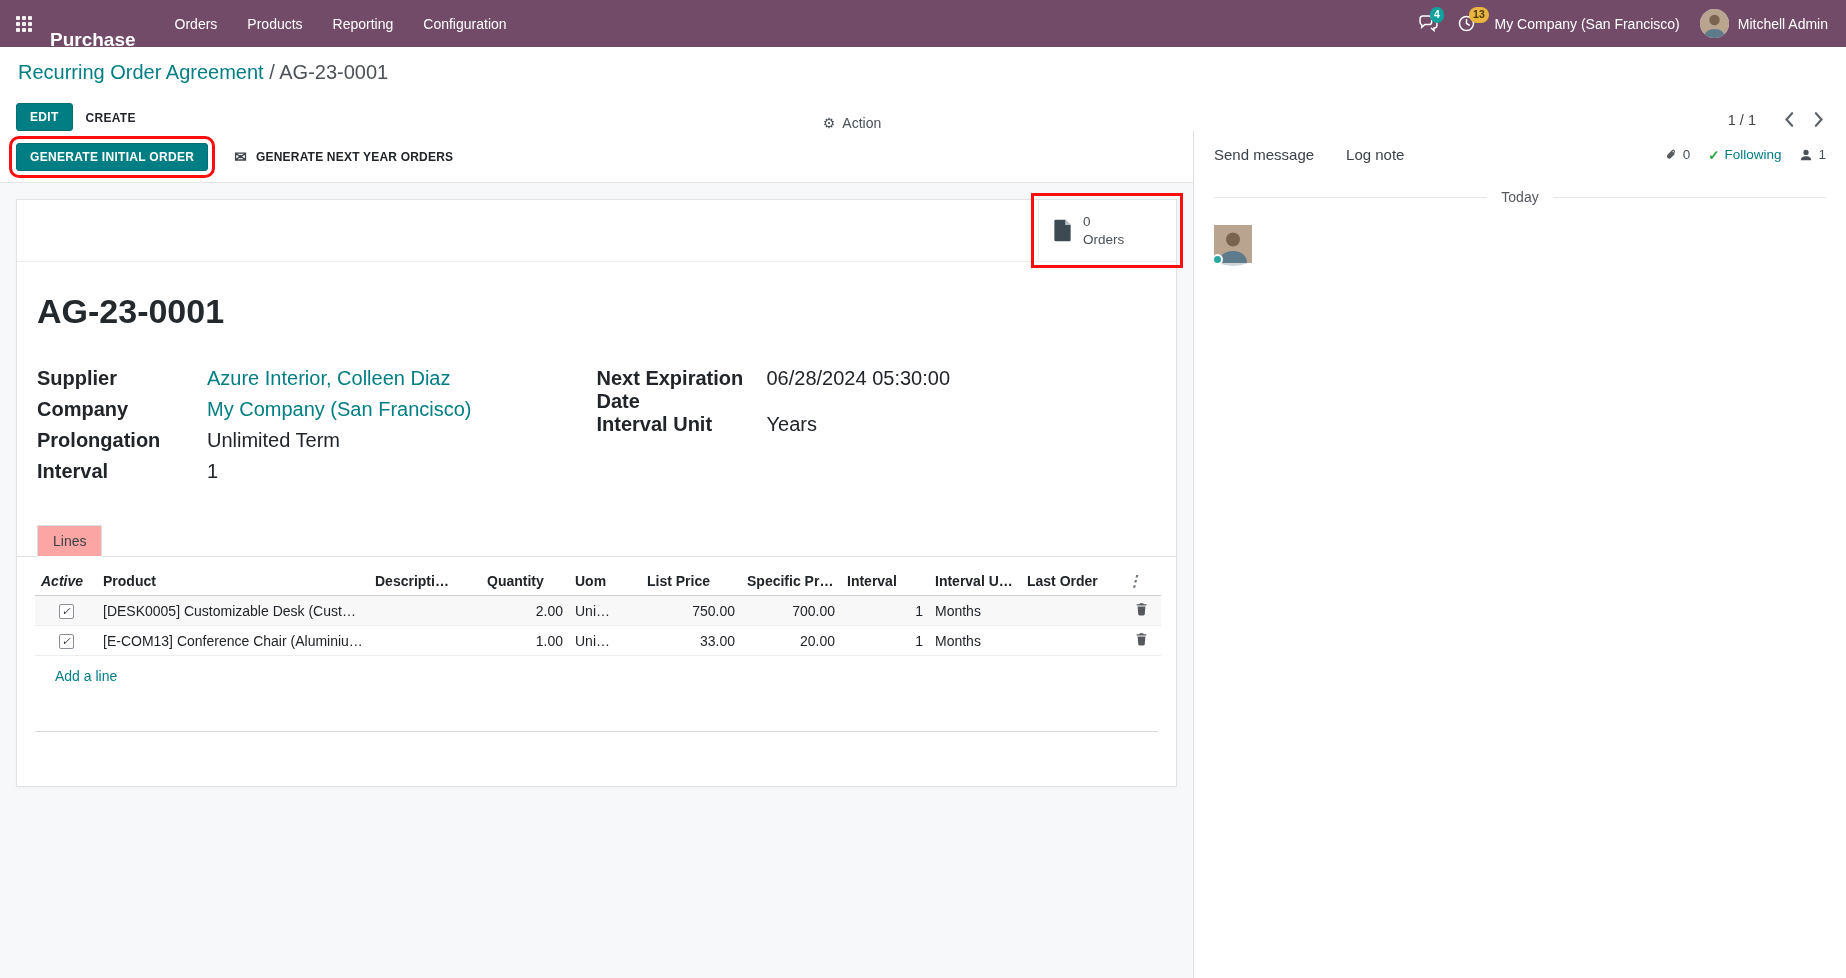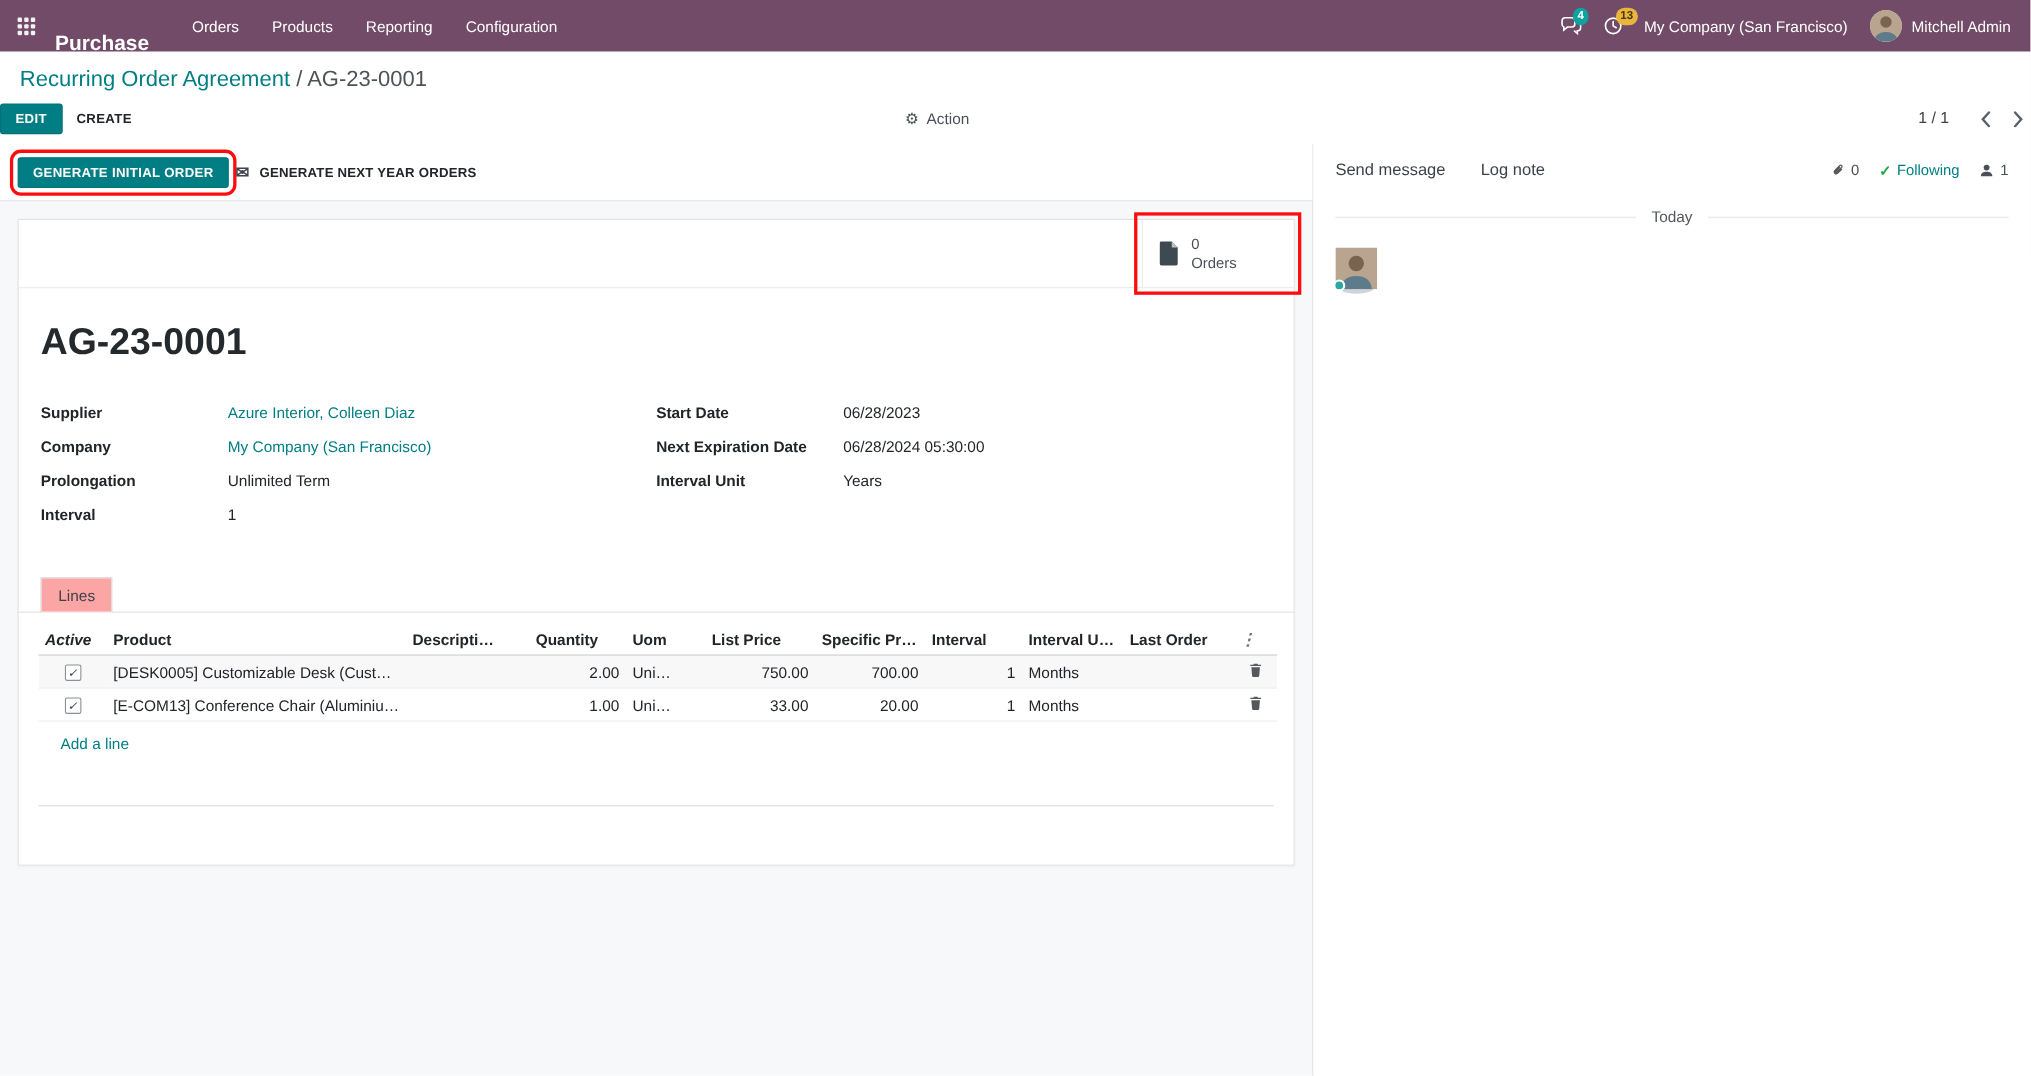--- a/index.html
+++ b/index.html
@@ -34,21 +34,21 @@
   .badge.amber { background:#e9b53f; color:#4a3a05; }
   .user-chip { display:flex; align-items:center; gap:9px; cursor:pointer; }
   .avatar { border-radius:50%; overflow:hidden; background:#cfd4d9; flex:0 0 auto; }
   .avatar.nav { width:29px; height:29px; }
 
   
   .control-panel { background:#fff; padding-top:10px; }
   .breadcrumb { padding:2px 18px; font-size:20px; height:28px; line-height:26px; white-space:nowrap; }
   .breadcrumb .parent { color:#017e84; cursor:pointer; }
   .breadcrumb .sep, .breadcrumb .current { color:#4c5258; }
-  .cp-row { position:relative; display:flex; align-items:center; height:46px; padding:0 0; }
+  .cp-row { position:relative; display:flex; align-items:flex-end; height:46px; padding:0 16px; }
   .btn-primary {
     background:#017e84; border:1px solid #017177; color:#fff;
     font-size:12px; font-weight:700; letter-spacing:.3px;
     padding:6px 13px; border-radius:3px; cursor:pointer; text-transform:uppercase;
   }
   .btn-flat {
     background:transparent; border:none; color:#212529;
     font-size:12px; font-weight:700; letter-spacing:.3px;
     padding:6px 13px; cursor:pointer; text-transform:uppercase;
   }
@@ -60,21 +60,21 @@
   .cp-right { margin-left:auto; display:flex; align-items:center; gap:8px; color:#444; font-size:14.5px; }
   .pager-value { margin-right:14px; }
   .pager-btn { background:none; border:none; padding:4px 6px; cursor:pointer; display:flex; align-items:center; }
 
   
   .main { display:flex; height:847px; }
   .left-col { width:1194px; border-right:1px solid #dcdfe3; background:#f7f8fa; display:flex; flex-direction:column; }
 
   .statusbar {
     height:52px; background:#fff; border-bottom:1px solid #e3e5e9;
-    display:flex; align-items:center; padding:0 16px; flex:0 0 auto;
+    display:flex; align-items:center; gap:20px; padding:0 16px; flex:0 0 auto;
   }
   .annotated { outline:3px solid #fd0d0d; outline-offset:4px; }
   .btn-gen-next {
     background:transparent; border:none; color:#212529; cursor:pointer;
     font-size:12px; font-weight:600; letter-spacing:.2px; text-transform:uppercase;
     display:flex; align-items:center; gap:9px;
   }
   .btn-gen-next .env { font-size:15px; color:#41464b; }
 
   .sheet-zone { flex:1; padding:16px; }
@@ -86,21 +86,21 @@
   .stat-button {
     width:138px; background:#fff; border:none; border-left:1px solid #ececef;
     display:flex; align-items:center; gap:11px; padding:0 14px; cursor:pointer; text-align:left;
   }
   .stat-text { display:flex; flex-direction:column; font-size:13.5px; color:#4a5056; line-height:1.3; }
 
   .sheet-title { font-size:34px; font-weight:600; color:#24292e; margin:30px 0 36px 20px; }
 
   .fields { display:flex; padding:0 20px; }
   .fcol { width:50%; }
-  .frow { display:flex; min-height:31px; align-items:baseline; font-size:14px; }
+  .frow { display:flex; min-height:31px; align-items:baseline; font-size:20px; }
   .flabel { width:170px; font-weight:700; color:#212529; flex:0 0 auto; }
   .fvalue { color:#212529; }
   .link { color:#017e84; cursor:pointer; }
 
   .notebook { margin-top:34px; }
   .tab-bar { border-bottom:1px solid #dee2e6; padding-left:20px; }
   .tab {
     display:inline-block; background:#fca5a5; border:1px solid #dee2e6; border-bottom:1px solid #fff;
     padding:7px 15px; font-size:14px; color:#3c4248; margin-bottom:-1px; cursor:pointer;
   }
@@ -273,24 +273,20 @@
             <div class="frow">
               <span class="flabel">Prolongation</span>
               <span class="fvalue">Unlimited Term</span>
             </div>
             <div class="frow">
               <span class="flabel">Interval</span>
               <span class="fvalue">1</span>
             </div>
           </div>
           <div class="fcol">
-            <div class="frow">
-              <span class="flabel">Start Date</span>
-              <span class="fvalue">06/28/2023</span>
-            </div>
             <div class="frow">
               <span class="flabel">Next Expiration Date</span>
               <span class="fvalue">06/28/2024 05:30:00</span>
             </div>
             <div class="frow">
               <span class="flabel">Interval Unit</span>
               <span class="fvalue">Years</span>
             </div>
           </div>
         </div>

